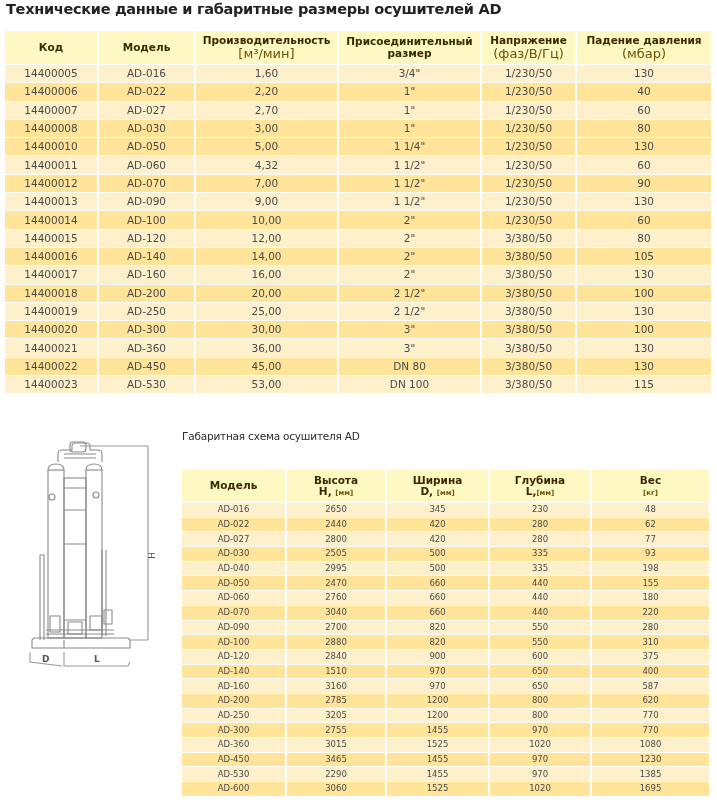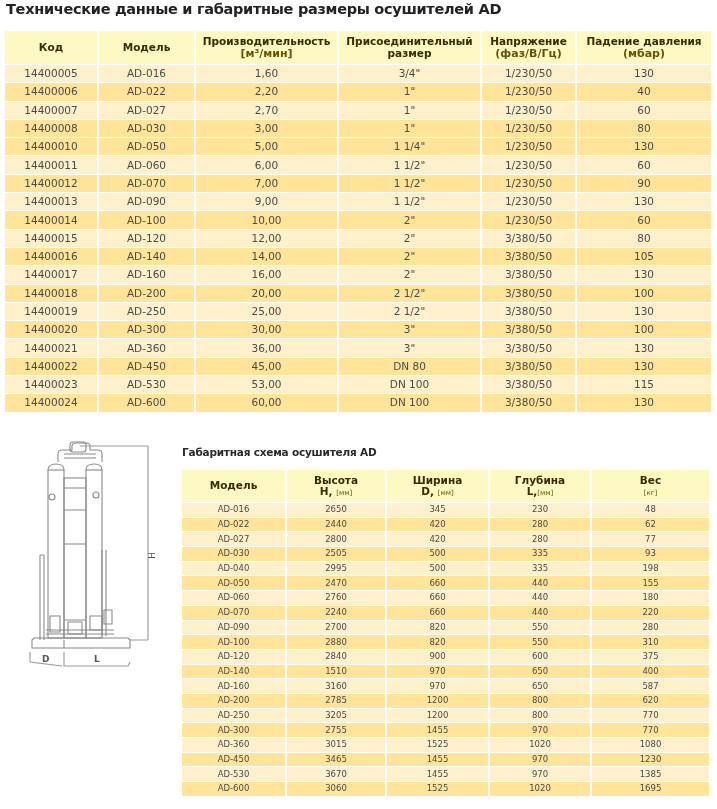--- a/index.html
+++ b/index.html
@@ -3,35 +3,35 @@
 <meta charset="utf-8">
 <style>
   html, body { margin: 0; padding: 0; background: #ffffff; }
   body { width: 717px; height: 809px; position: relative; overflow: hidden;
          font-family: "DejaVu Sans", sans-serif; color: #3a3a3a; }
   .title { position: absolute; left: 6px; top: 1px; font-size: 14.5px; font-weight: bold;
            color: #222; letter-spacing: -0.3px; white-space: nowrap; }
   table { border-collapse: separate; border-spacing: 2px 1px; position: absolute; table-layout: fixed; }
   th { background: #fef9c3; color: #3a2a00; font-weight: bold; vertical-align: middle;
        text-align: center; padding: 0; line-height: 1.05; }
-  th .unit { display: block; font-weight: bold; font-size: 11px; color: #6a5200; margin-top: 1px; }
+  th .unit { display: block; font-weight: normal; font-size: 13px; color: #6a5200; margin-top: 1px; }
   th .main { display: block; }
   td { text-align: center; padding: 0; color: #4a4a4a; white-space: nowrap; }
   tr.odd td { background: #fff0cc; }
   tr.even td { background: #ffe49a; }
 
   #t1 { left: 3px; top: 30px; width: 706px; }
   #t1 th { height: 33px; font-size: 10.5px; }
   #t1 td { height: 17.3px; font-size: 10.5px; line-height: 17px; }
 
-  .subtitle { position: absolute; left: 182px; top: 446px; font-size: 10.5px; font-weight: bold;
+  .subtitle { position: absolute; left: 182px; top: 430px; font-size: 10.5px; font-weight: normal;
               color: #2a2a2a; white-space: nowrap; letter-spacing: -0.2px; }
   #t2 { left: 180px; top: 469px; width: 529px; }
   #t2 th { height: 32px; font-size: 10.5px; }
-  #t2 th .unit2 { font-weight: normal; font-size: 7px; color: #6a5200; text-align: center; }
+  #t2 th .unit2 { font-weight: bold; font-size: 7px; color: #6a5200; text-align: center; }
   #t2 td { height: 13.7px; font-size: 8.5px; line-height: 13px; }
 
   .diagram { position: absolute; left: 20px; top: 440px; width: 155px; height: 230px; }
 </style>
 </head>
 <body>
 
 <div class="title">Технические данные и габаритные размеры осушителей AD</div>
 
 <table id="t1">
@@ -105,21 +105,21 @@
         <td>14400010</td>
         <td>AD-050</td>
         <td>5,00</td>
         <td>1 1/4"</td>
         <td>1/230/50</td>
         <td>130</td>
       </tr>
       <tr class="odd">
         <td>14400011</td>
         <td>AD-060</td>
-        <td>6,00</td>
+        <td>4,32</td>
         <td>1 1/2"</td>
         <td>1/230/50</td>
         <td>60</td>
       </tr>
       <tr class="even">
         <td>14400012</td>
         <td>AD-070</td>
         <td>7,00</td>
         <td>1 1/2"</td>
         <td>1/230/50</td>
@@ -205,28 +205,20 @@
         <td>3/380/50</td>
         <td>130</td>
       </tr>
       <tr class="odd">
         <td>14400023</td>
         <td>AD-530</td>
         <td>53,00</td>
         <td>DN 100</td>
         <td>3/380/50</td>
         <td>115</td>
-      </tr>
-      <tr class="even">
-        <td>14400024</td>
-        <td>AD-600</td>
-        <td>60,00</td>
-        <td>DN 100</td>
-        <td>3/380/50</td>
-        <td>130</td>
       </tr>
     </tbody>
 </table>
 
 <div class="subtitle">Габаритная схема осушителя AD</div>
 
 <div class="diagram">
   <svg width="155" height="230" viewBox="0 0 155 230">
     <g fill="none" stroke="#8a8a8a" stroke-width="1.1">
 
@@ -340,21 +332,21 @@
       </tr>
       <tr class="odd">
         <td>AD-060</td>
         <td>2760</td>
         <td>660</td>
         <td>440</td>
         <td>180</td>
       </tr>
       <tr class="even">
         <td>AD-070</td>
-        <td>2240</td>
+        <td>3040</td>
         <td>660</td>
         <td>440</td>
         <td>220</td>
       </tr>
       <tr class="odd">
         <td>AD-090</td>
         <td>2700</td>
         <td>820</td>
         <td>550</td>
         <td>280</td>
@@ -417,21 +409,21 @@
       </tr>
       <tr class="even">
         <td>AD-450</td>
         <td>3465</td>
         <td>1455</td>
         <td>970</td>
         <td>1230</td>
       </tr>
       <tr class="odd">
         <td>AD-530</td>
-        <td>3670</td>
+        <td>2290</td>
         <td>1455</td>
         <td>970</td>
         <td>1385</td>
       </tr>
       <tr class="even">
         <td>AD-600</td>
         <td>3060</td>
         <td>1525</td>
         <td>1020</td>
         <td>1695</td>

